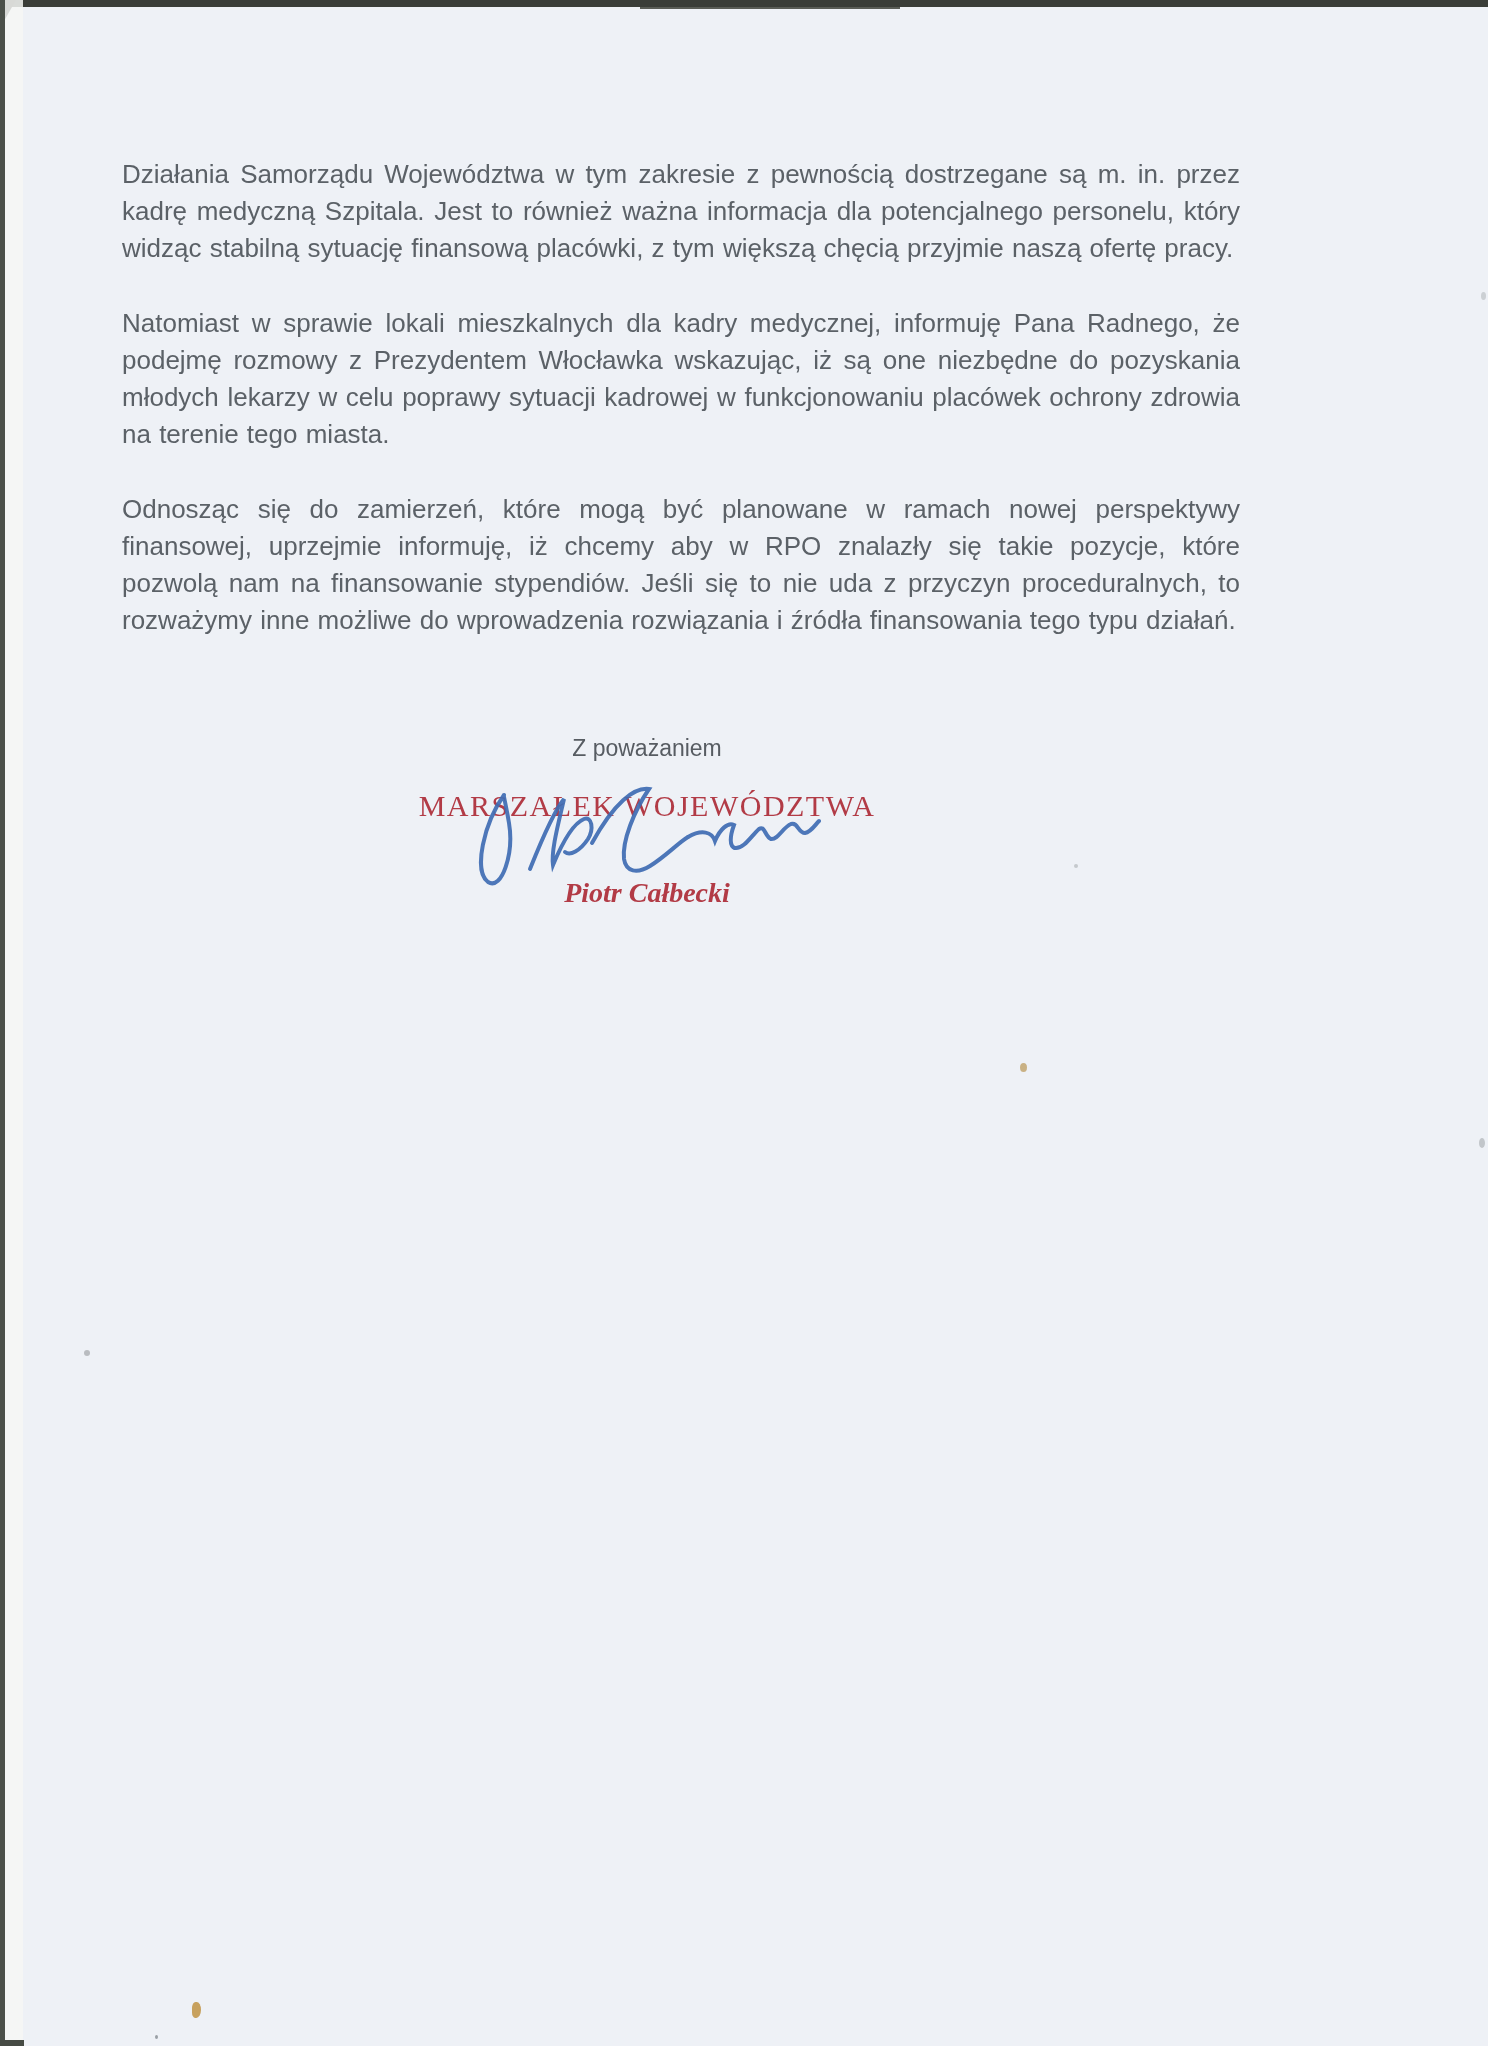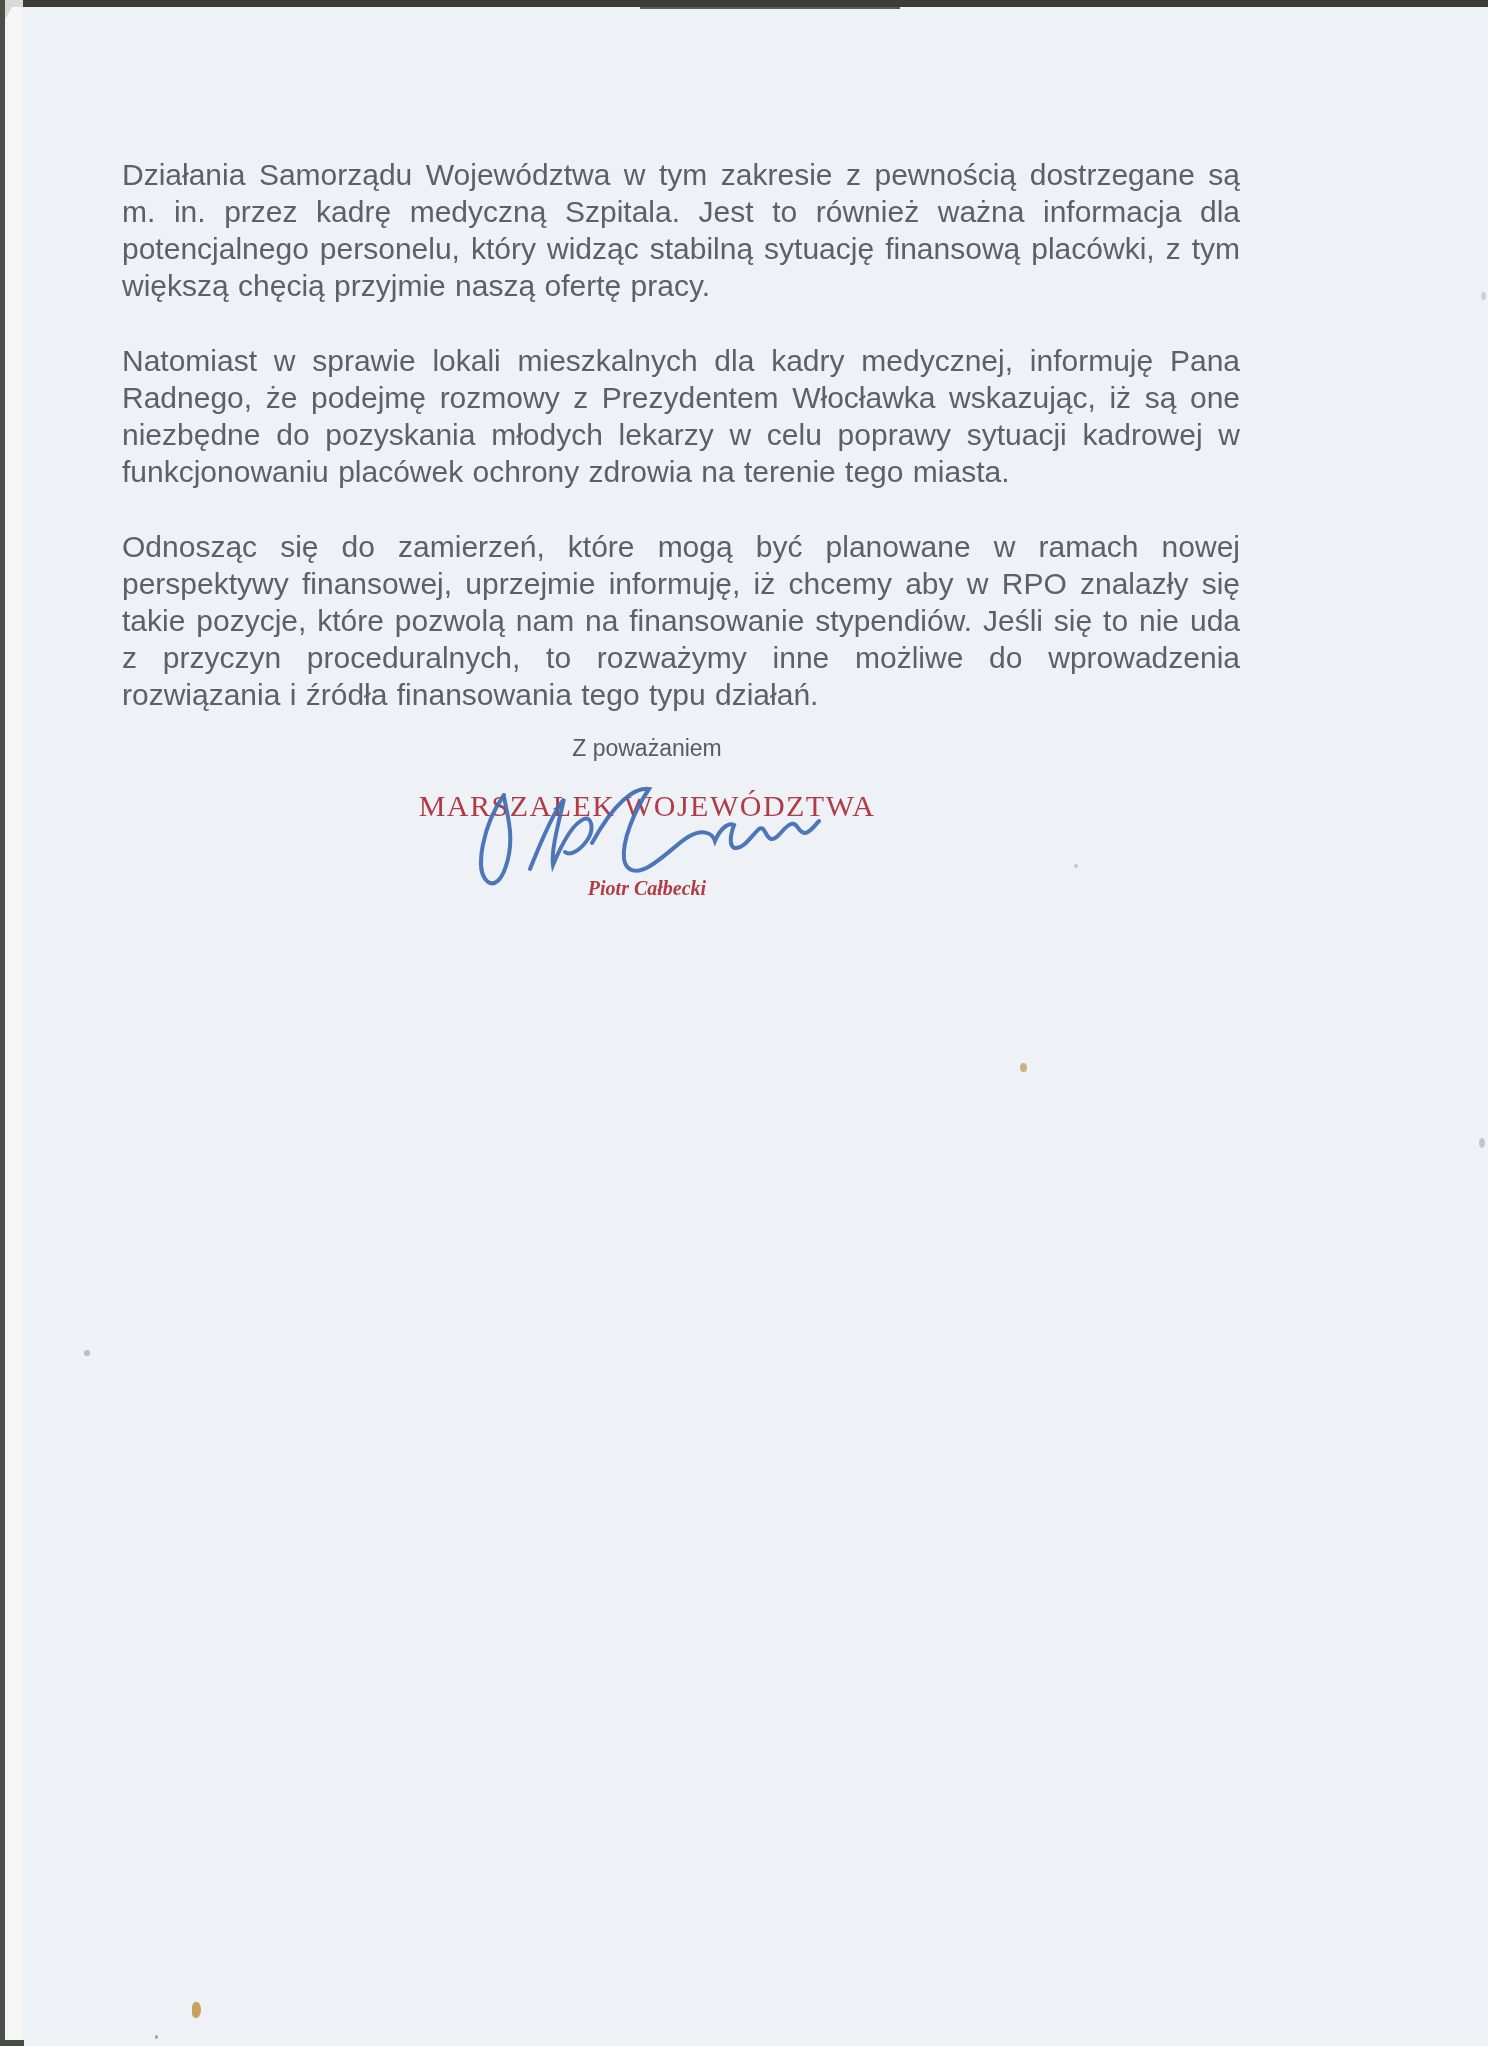--- a/index.html
+++ b/index.html
@@ -24,21 +24,21 @@
   .speck.s3{left:192px;top:2002px;width:9px;height:16px;background:#c7a15e;border-radius:45% 55% 60% 40%;}
   .speck.s4{left:155px;top:2035px;width:3px;height:4px;background:#9aa0a6;}
   .speck.s5{left:1479px;top:1138px;width:6px;height:10px;background:#c2c6ca;}
   .speck.s6{left:1074px;top:864px;width:4px;height:4px;background:#c5c9cd;}
   .speck.s7{left:1481px;top:292px;width:5px;height:8px;background:#ccd0d4;}
 
   
   .content{
     position:absolute;left:122px;top:156px;width:1118px;
     color:var(--body-text,#5b6167);
-    font-size:30px;line-height:37px;
+    font-size:26px;line-height:37px;
   }
   .content p{
     margin:0 0 38px 0;
     text-align:justify;
     text-align-last:left;
     word-spacing:1px;
   }
   
   .sig-area{position:absolute;left:397px;top:727px;width:500px;height:200px;}
   .closing{
@@ -54,21 +54,21 @@
     font-size:30px;
     letter-spacing:1.5px;
     color:var(--stamp-red,#b23b46);
   }
   .signature-svg{position:absolute;left:75px;top:54px;}
   .signatory-name{
     position:absolute;top:150px;left:0;width:100%;
     text-align:center;
     font-family:"Liberation Serif", serif;
     font-weight:bold;font-style:italic;
-    font-size:20px;
+    font-size:28px;
     color:var(--stamp-red,#b23b46);
   }
 </style>
 </head>
 <body>
 
 <div class="page" style="--body-text: #5b6167; --stamp-red: #b23b46; background: rgb(238, 241, 246);">
 
   <div class="scan-top"></div>
   <div class="scan-corner"></div>

